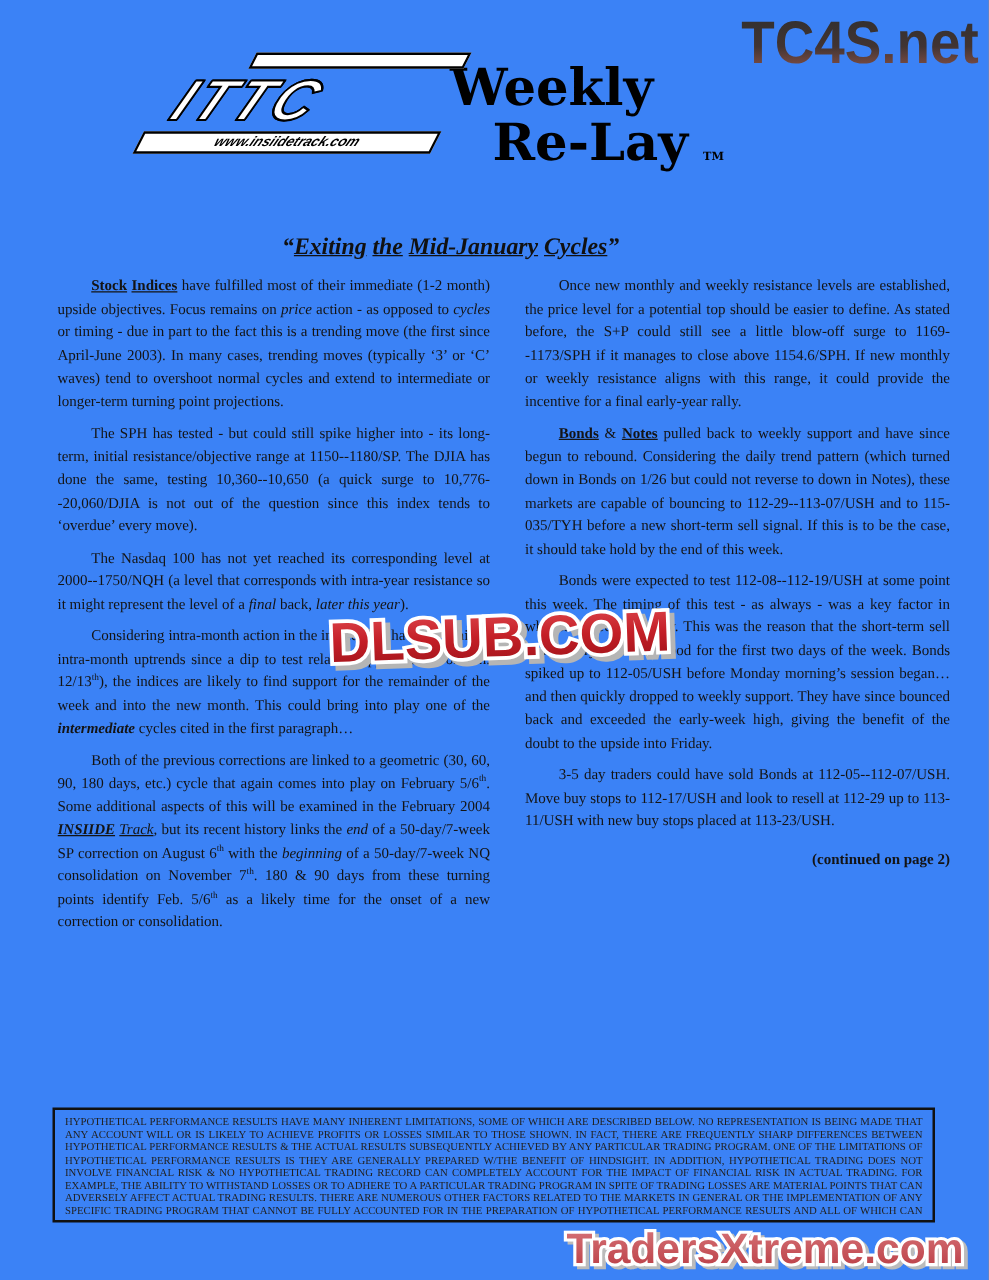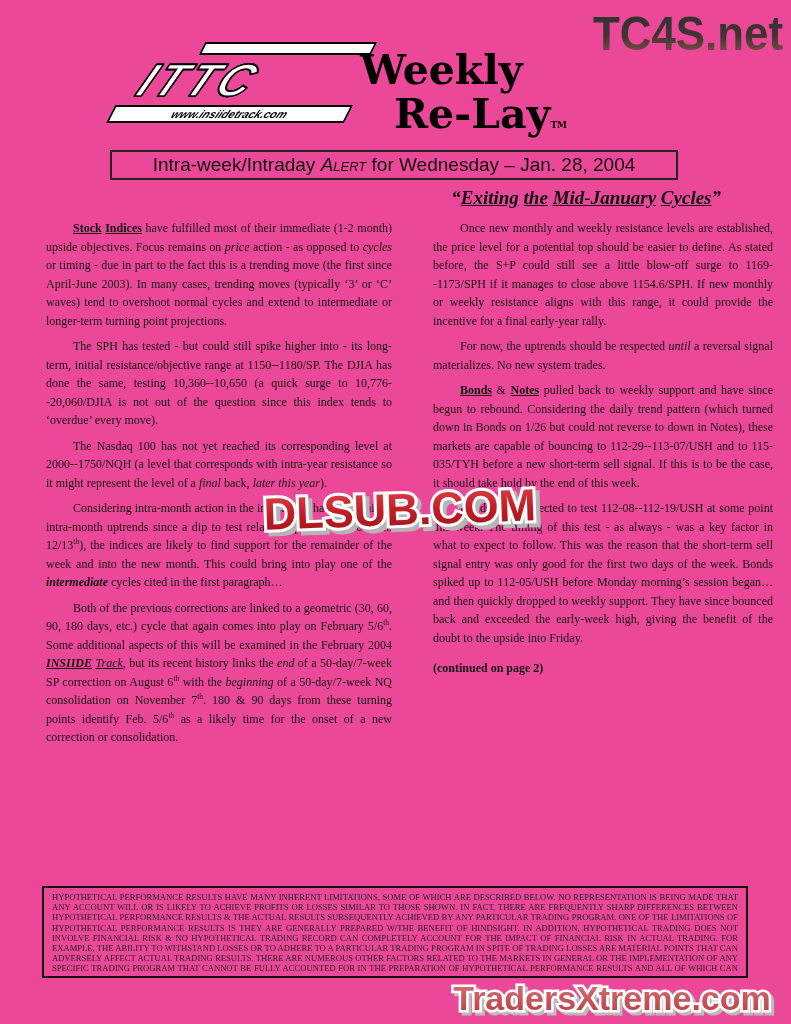--- a/index.html
+++ b/index.html
@@ -1,50 +1,50 @@
 <!DOCTYPE html>
 <html><head>
 <meta charset="utf-8">
 <style>
   html,body{margin:0;padding:0;background:#888;}
-  .page{position:relative;width:791px;height:1024px;background:#ec4899;overflow:hidden;
+  .page{position:relative;width:791px;height:1024px;background:#3b82f6;overflow:hidden;
         font-family:"Liberation Serif",serif;color:#141414;margin:0 auto;}
 
   
   .tc4s{position:absolute;top:4px;right:4px;}
   .logo-wrap{position:absolute;top:42px;left:82px;display:flex;align-items:flex-start;gap:16px;}
   .lm-skew{transform:skewX(-27deg);transform-origin:bottom left;margin-left:24px;}
   .lm-topbar{width:168px;height:9px;border:2px solid #000;background:#fff;margin-left:58px;}
   .lm-letters{font-family:"Liberation Sans",sans-serif;font-style:italic;font-weight:900;
               font-size:46px;line-height:48px;color:#fff;-webkit-text-stroke:1.7px #000;
               text-shadow:-1px 0 #000,1px 0 #000,0 -1px #000,0 1px #000;
               letter-spacing:3px;margin:1px 0 1px 14px;}
   .lm-urlbar{width:234px;border:2px solid #000;background:#fff;text-align:center;
              font-family:"Liberation Sans",sans-serif;font-weight:bold;font-style:italic;
              font-size:11px;line-height:14px;color:#000;}
   .logo-word{font-family:"DejaVu Serif",serif;font-weight:bold;
              font-size:41px;line-height:44px;color:#000;margin-top:6px;}
   .lw2{margin-left:34px;}
-  .tm{font-size:9px;font-weight:bold;margin-left:0;vertical-align:baseline;}
+  .tm{font-size:9px;font-weight:bold;margin-left:12px;vertical-align:baseline;}
 
   .alert-box{position:absolute;top:150px;left:110px;width:568px;height:30px;
              border:2px solid #222;box-sizing:border-box;
              font-family:"Liberation Sans",sans-serif;font-size:19px;line-height:26px;
              text-align:center;color:#111;}
-  .headline{position:absolute;top:187px;left:0;width:721px;text-align:right;
+  .headline{position:absolute;top:187px;left:0;width:721px;text-align:center;
             font-weight:bold;font-style:italic;font-size:19px;color:#111;}
 
   
   .col{position:absolute;top:219px;height:662px;overflow:hidden;
        font-size:12px;line-height:18.5px;text-align:justify;}
   .col-left{left:46px;width:346px;}
-  .col-right{left:433px;width:340px;}
+  .col-right{left:420px;width:340px;}
   .para{margin:0 0 7px 0;text-indent:27px;}
   .para.gap{}
-  .para.continued{text-align:left;text-indent:0;font-weight:bold;margin-top:12px;}
+  .para.continued{text-align:right;text-indent:0;font-weight:bold;margin-top:12px;}
 
   
   .rb{font-weight:bold}
   .ri{font-style:italic}
   .ru{text-decoration:underline}
   .rp{vertical-align:super;font-size:.62em;line-height:0}
   .rc{font-variant:small-caps}
 
   
   .disclaimer{position:absolute;top:886px;left:42px;width:706px;height:92px;box-sizing:border-box;
@@ -84,36 +84,35 @@
       </div>
     </div>
     <div class="logo-word">
       <div class="lw1">Weekly</div>
       <div class="lw2">
         <span>Re-Lay</span><span class="tm">TM</span>
       </div>
     </div>
   </div>
 
-  <div class="alert-box"><span>Intra-week/Intraday </span><span class="ri rc">Alert</span><span> for Wednesday – Jan. 28, 2004</span></div>
 
   <div class="headline"><span class="rb ri">“</span><span class="rb ri ru">Exiting</span><span class="rb ri"> </span><span class="rb ri ru">the</span><span class="rb ri"> </span><span class="rb ri ru">Mid-January</span><span class="rb ri"> </span><span class="rb ri ru">Cycles</span><span class="rb ri">”</span></div>
 
   <div class="col col-left">
       <p class="para"><span class="rb ru">Stock</span><span> </span><span class="rb ru">Indices</span><span> have fulfilled most of their immediate (1-2 month) upside objectives.  Focus remains on </span><span class="ri">price</span><span> action - as opposed to </span><span class="ri">cycles</span><span> or timing - due in part to the fact this is a trending move (the first since April-June 2003).  In many cases, trending moves (typically ‘3’ or ‘C’ waves) tend to overshoot normal cycles and extend to intermediate or longer-term turning point projections.</span></p>
       <p class="para"><span>The SPH has tested - but could still spike higher into - its long-term, initial resistance/objective range at 1150--1180/SP.  The DJIA has done the same, testing 10,360--10,650 (a quick surge to 10,776--20,060/DJIA is not out of the question since this index tends to ‘overdue’ every move).</span></p>
       <p class="para"><span>The Nasdaq 100 has not yet reached its corresponding level at 2000--1750/NQH (a level that corresponds with intra-year resistance so it might represent the level of a </span><span class="ri">final</span><span> back, </span><span class="ri">later this year</span><span>).</span></p>
       <p class="para"><span>Considering intra-month action in the indices (all have maintained intra-month uptrends since a dip to test related support levels on Jan. 12/13</span><span class="rp">th</span><span>), the indices are likely to find support for the remainder of the week and into the new month.  This could bring into play one of the </span><span class="rb ri">intermediate</span><span> cycles cited in the first paragraph…</span></p>
       <p class="para"><span>Both of the previous corrections are linked to a geometric (30, 60, 90, 180 days, etc.) cycle that again comes into play on February 5/6</span><span class="rp">th</span><span>.  Some additional aspects of this will be examined in the February 2004 </span><span class="rb ri ru">INSIIDE</span><span> </span><span class="ri ru">Track</span><span>, but its recent history links the </span><span class="ri">end</span><span> of a 50-day/7-week SP correction on August 6</span><span class="rp">th</span><span> with the </span><span class="ri">beginning</span><span> of a 50-day/7-week NQ consolidation on November 7</span><span class="rp">th</span><span>.  180 &amp; 90 days from these turning points identify Feb. 5/6</span><span class="rp">th</span><span> as a likely time for the onset of a new correction or consolidation.</span></p>
     </div>
   <div class="col col-right">
       <p class="para"><span>Once new monthly and weekly resistance levels are established, the price level for a potential top should be easier to define.  As stated before, the S+P could still see a little blow-off surge to 1169--1173/SPH if it manages to close above 1154.6/SPH.  If new monthly or weekly resistance aligns with this range, it could provide the incentive for a final early-year rally.</span></p>
-      <p class="para"><span>For now, the uptrends should be respected </span><span class="ri">until</span><span> a reversal signal materializes.  No new system trades.</span></p>
       <p class="para gap"><span class="rb ru">Bonds</span><span> &amp; </span><span class="rb ru">Notes</span><span> pulled back to weekly support and have since begun to rebound.  Considering the daily trend pattern (which turned down in Bonds on 1/26 but could not reverse to down in Notes), these markets are capable of bouncing to 112-29--113-07/USH and to 115-035/TYH before a new short-term sell signal.  If this is to be the case, it should take hold by the end of this week.</span></p>
       <p class="para"><span>Bonds were expected to test 112-08--112-19/USH at some point this week.  The timing of this test - as always - was a key factor in what to expect to follow.  This was the reason that the short-term sell signal entry was only good for the first two days of the week.  Bonds spiked up to 112-05/USH before Monday morning’s session began… and then quickly dropped to weekly support.  They have since bounced back and exceeded the early-week high, giving the benefit of the doubt to the upside into Friday.</span></p>
+      <p class="para"><span>3-5 day traders could have sold Bonds at 112-05--112-07/USH.  Move buy stops to 112-17/USH and look to resell at 112-29 up to 113-11/USH with new buy stops placed at 113-23/USH.</span></p>
       <p class="para continued"><span class="rb">(continued on page 2)</span></p>
     </div>
 
   <svg class="wm-mid" width="304" height="66">
     <defs>
       <linearGradient id="dlg" x1="0" y1="0" x2="0" y2="1">
         <stop offset="0" stop-color="#e04a50"></stop>
         <stop offset="0.5" stop-color="#c41f27"></stop>
         <stop offset="1" stop-color="#9d1218"></stop>
       </linearGradient>

